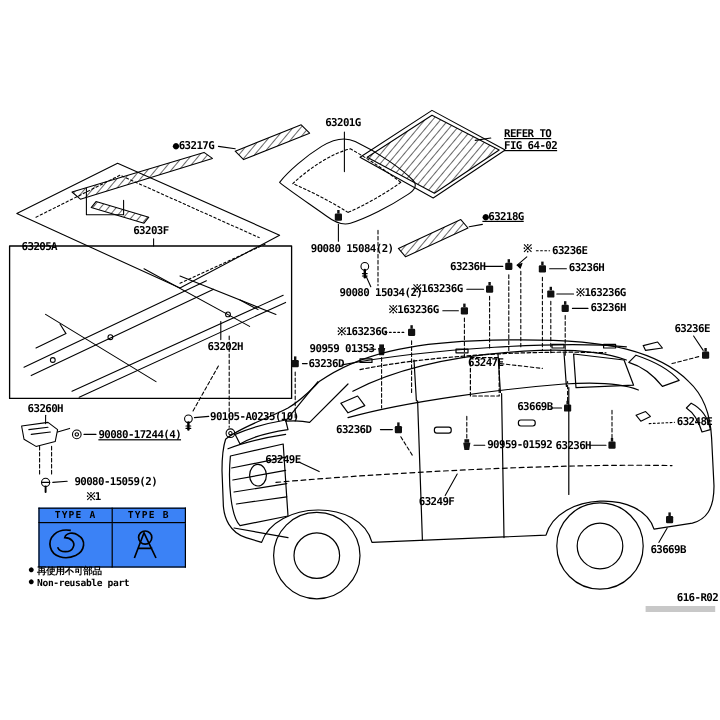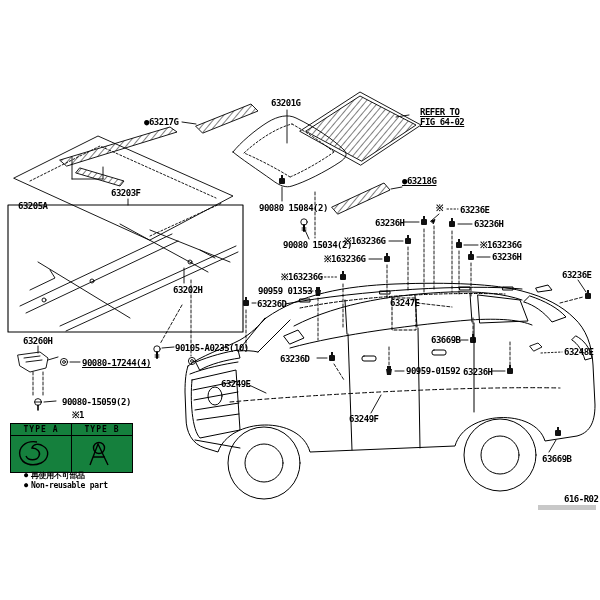--- a/index.html
+++ b/index.html
@@ -1,21 +1,21 @@
 <!DOCTYPE html>
 <html><head>
 <meta charset="utf-8">
 <style>
   html,body{margin:0;padding:0;background:#fff;}
   .stage{position:relative;width:600px;height:600px;background:#fff;overflow:hidden;
          font-family:"DejaVu Sans Mono",monospace;}
   svg.art{position:absolute;left:0;top:0;}
   .part-label{position:absolute;font:700 9px/10px "DejaVu Sans Mono",monospace;
               letter-spacing:-0.5px;white-space:pre;color:#000;}
-  .clip-table{position:absolute;left:10px;top:423px;border-collapse:collapse;background:#15803d;}
+  .clip-table{position:absolute;left:32px;top:423px;border-collapse:collapse;background:#3b82f6;}
   .clip-table th{border:1.5px solid #000;font:700 8px/9px "DejaVu Sans Mono",monospace;
                  letter-spacing:1px;width:60px;height:11px;text-align:center;padding:0;color:#000;}
   .clip-table td{border:1.5px solid #000;height:34px;text-align:center;padding:0;}
   .legend-line{position:absolute;left:24px;font:700 8px/9px "DejaVu Sans Mono",monospace;
                color:#000;letter-spacing:-0.3px;display:flex;align-items:center;gap:3px;}
   .legend-line .bullet{font-size:7px;}
   .l1{top:471px;} .l2{top:481px;}
 </style>
 </head>
 <body>

